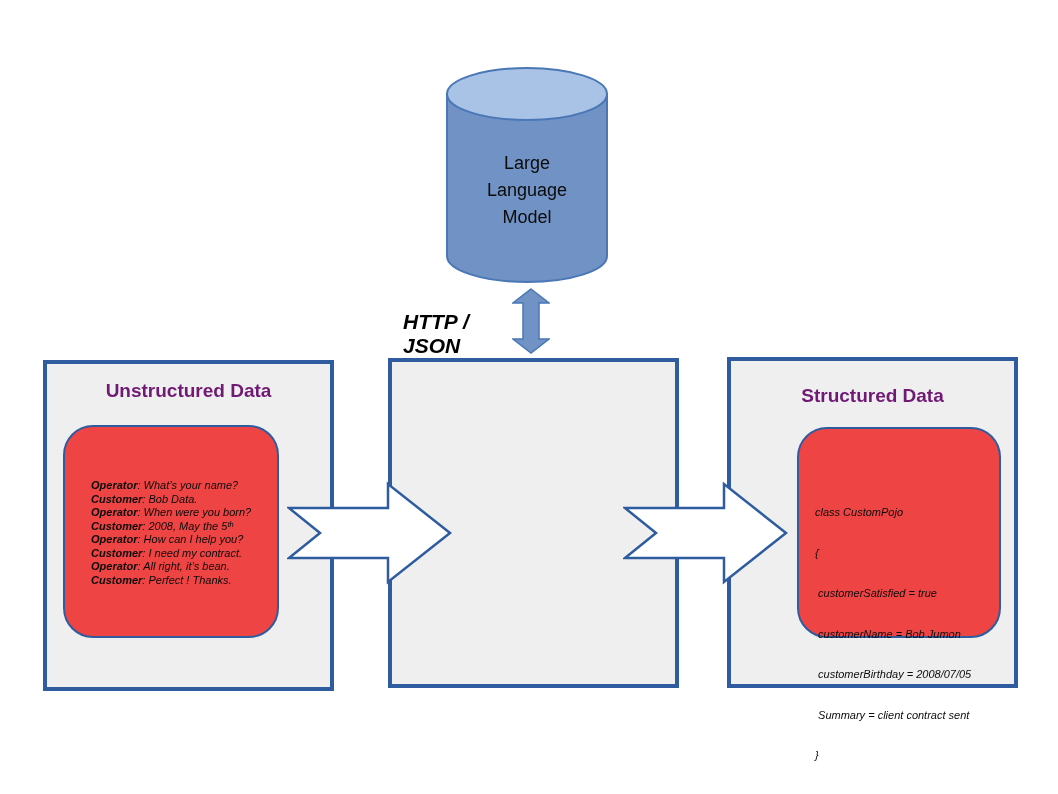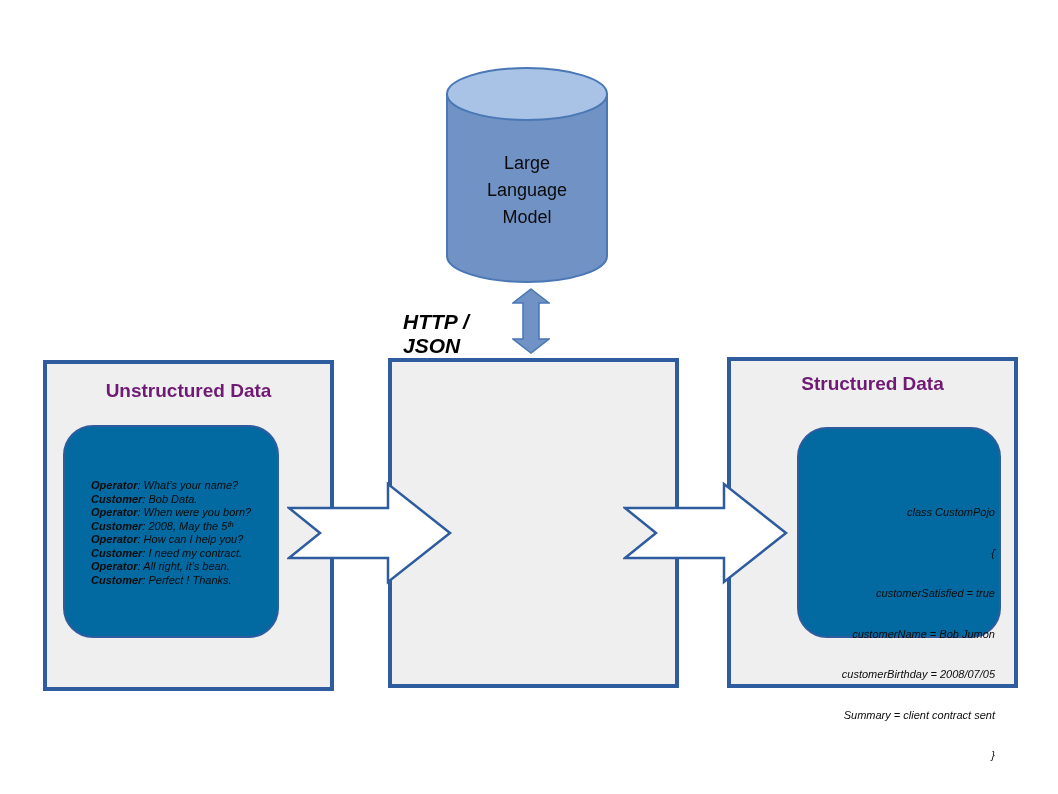--- a/index.html
+++ b/index.html
@@ -30,29 +30,29 @@
     background:#efefef; border:4px solid #2e5c9e;
   }
   #box-left   { left:43px;  top:360px; width:291px; height:331px; }
   #box-middle { left:388px; top:358px; width:291px; height:330px; }
   #box-right  { left:727px; top:357px; width:291px; height:331px; }
 
   .box-title {
     margin-top:16px; text-align:center;
     font-size:19px; font-weight:bold; color:#701a75;
   }
-  #box-right .box-title { margin-top:12px; }
+  #box-right .box-title { margin-top:24px; }
 
   
   .panel {
     position:absolute; box-sizing:border-box;
-    background:#0369a1; border:2px solid #2e5c9e; border-radius:30px;
+    background:#ef4444; border:2px solid #2e5c9e; border-radius:30px;
   }
   #panel-conversation { left:63px;  top:425px; width:216px; height:213px; }
-  #panel-pojo         { left:797px; top:427px; width:204px; height:211px;text-align:right; }
+  #panel-pojo         { left:797px; top:427px; width:204px; height:211px; }
 
   #conversation {
     position:absolute; left:26px; top:52px; right:6px;
     font-size:11px; font-style:italic; line-height:13.5px; color:#0b0b0b;
   }
   .convo-line { white-space:nowrap; }
   .speaker { font-weight:bold; }
 
   #pojo-code {
     position:absolute; left:16px; top:50px; right:4px;

